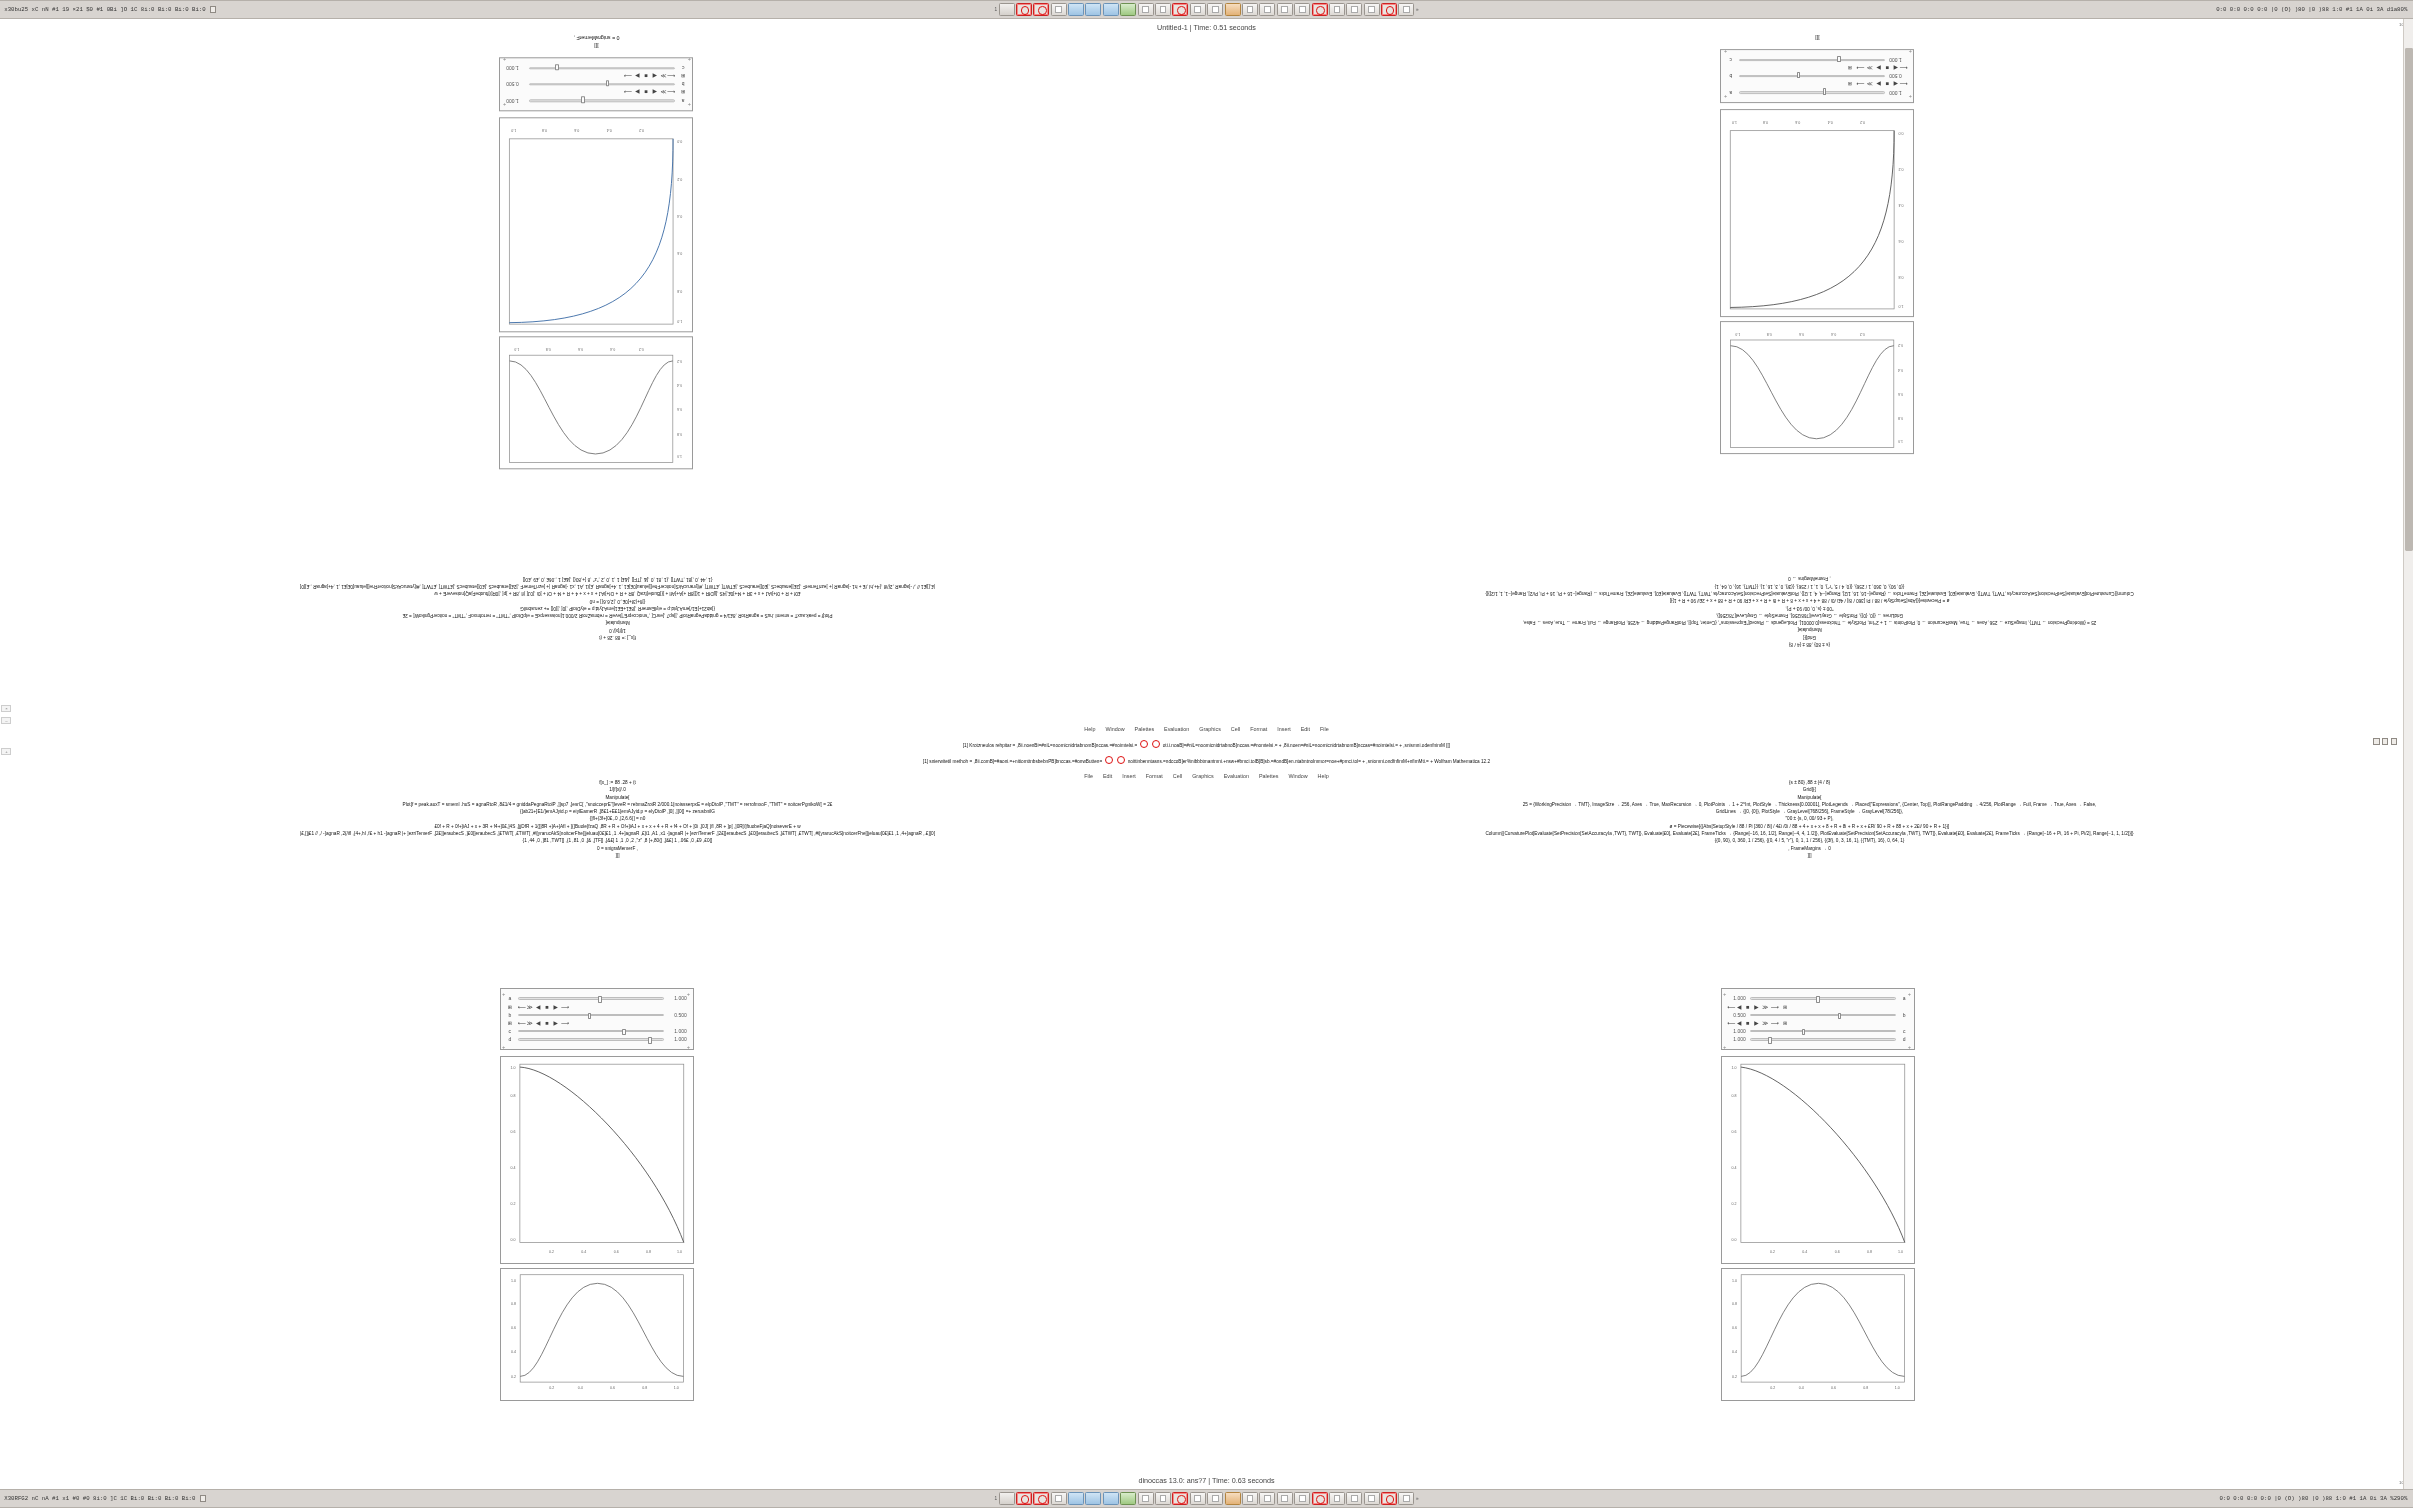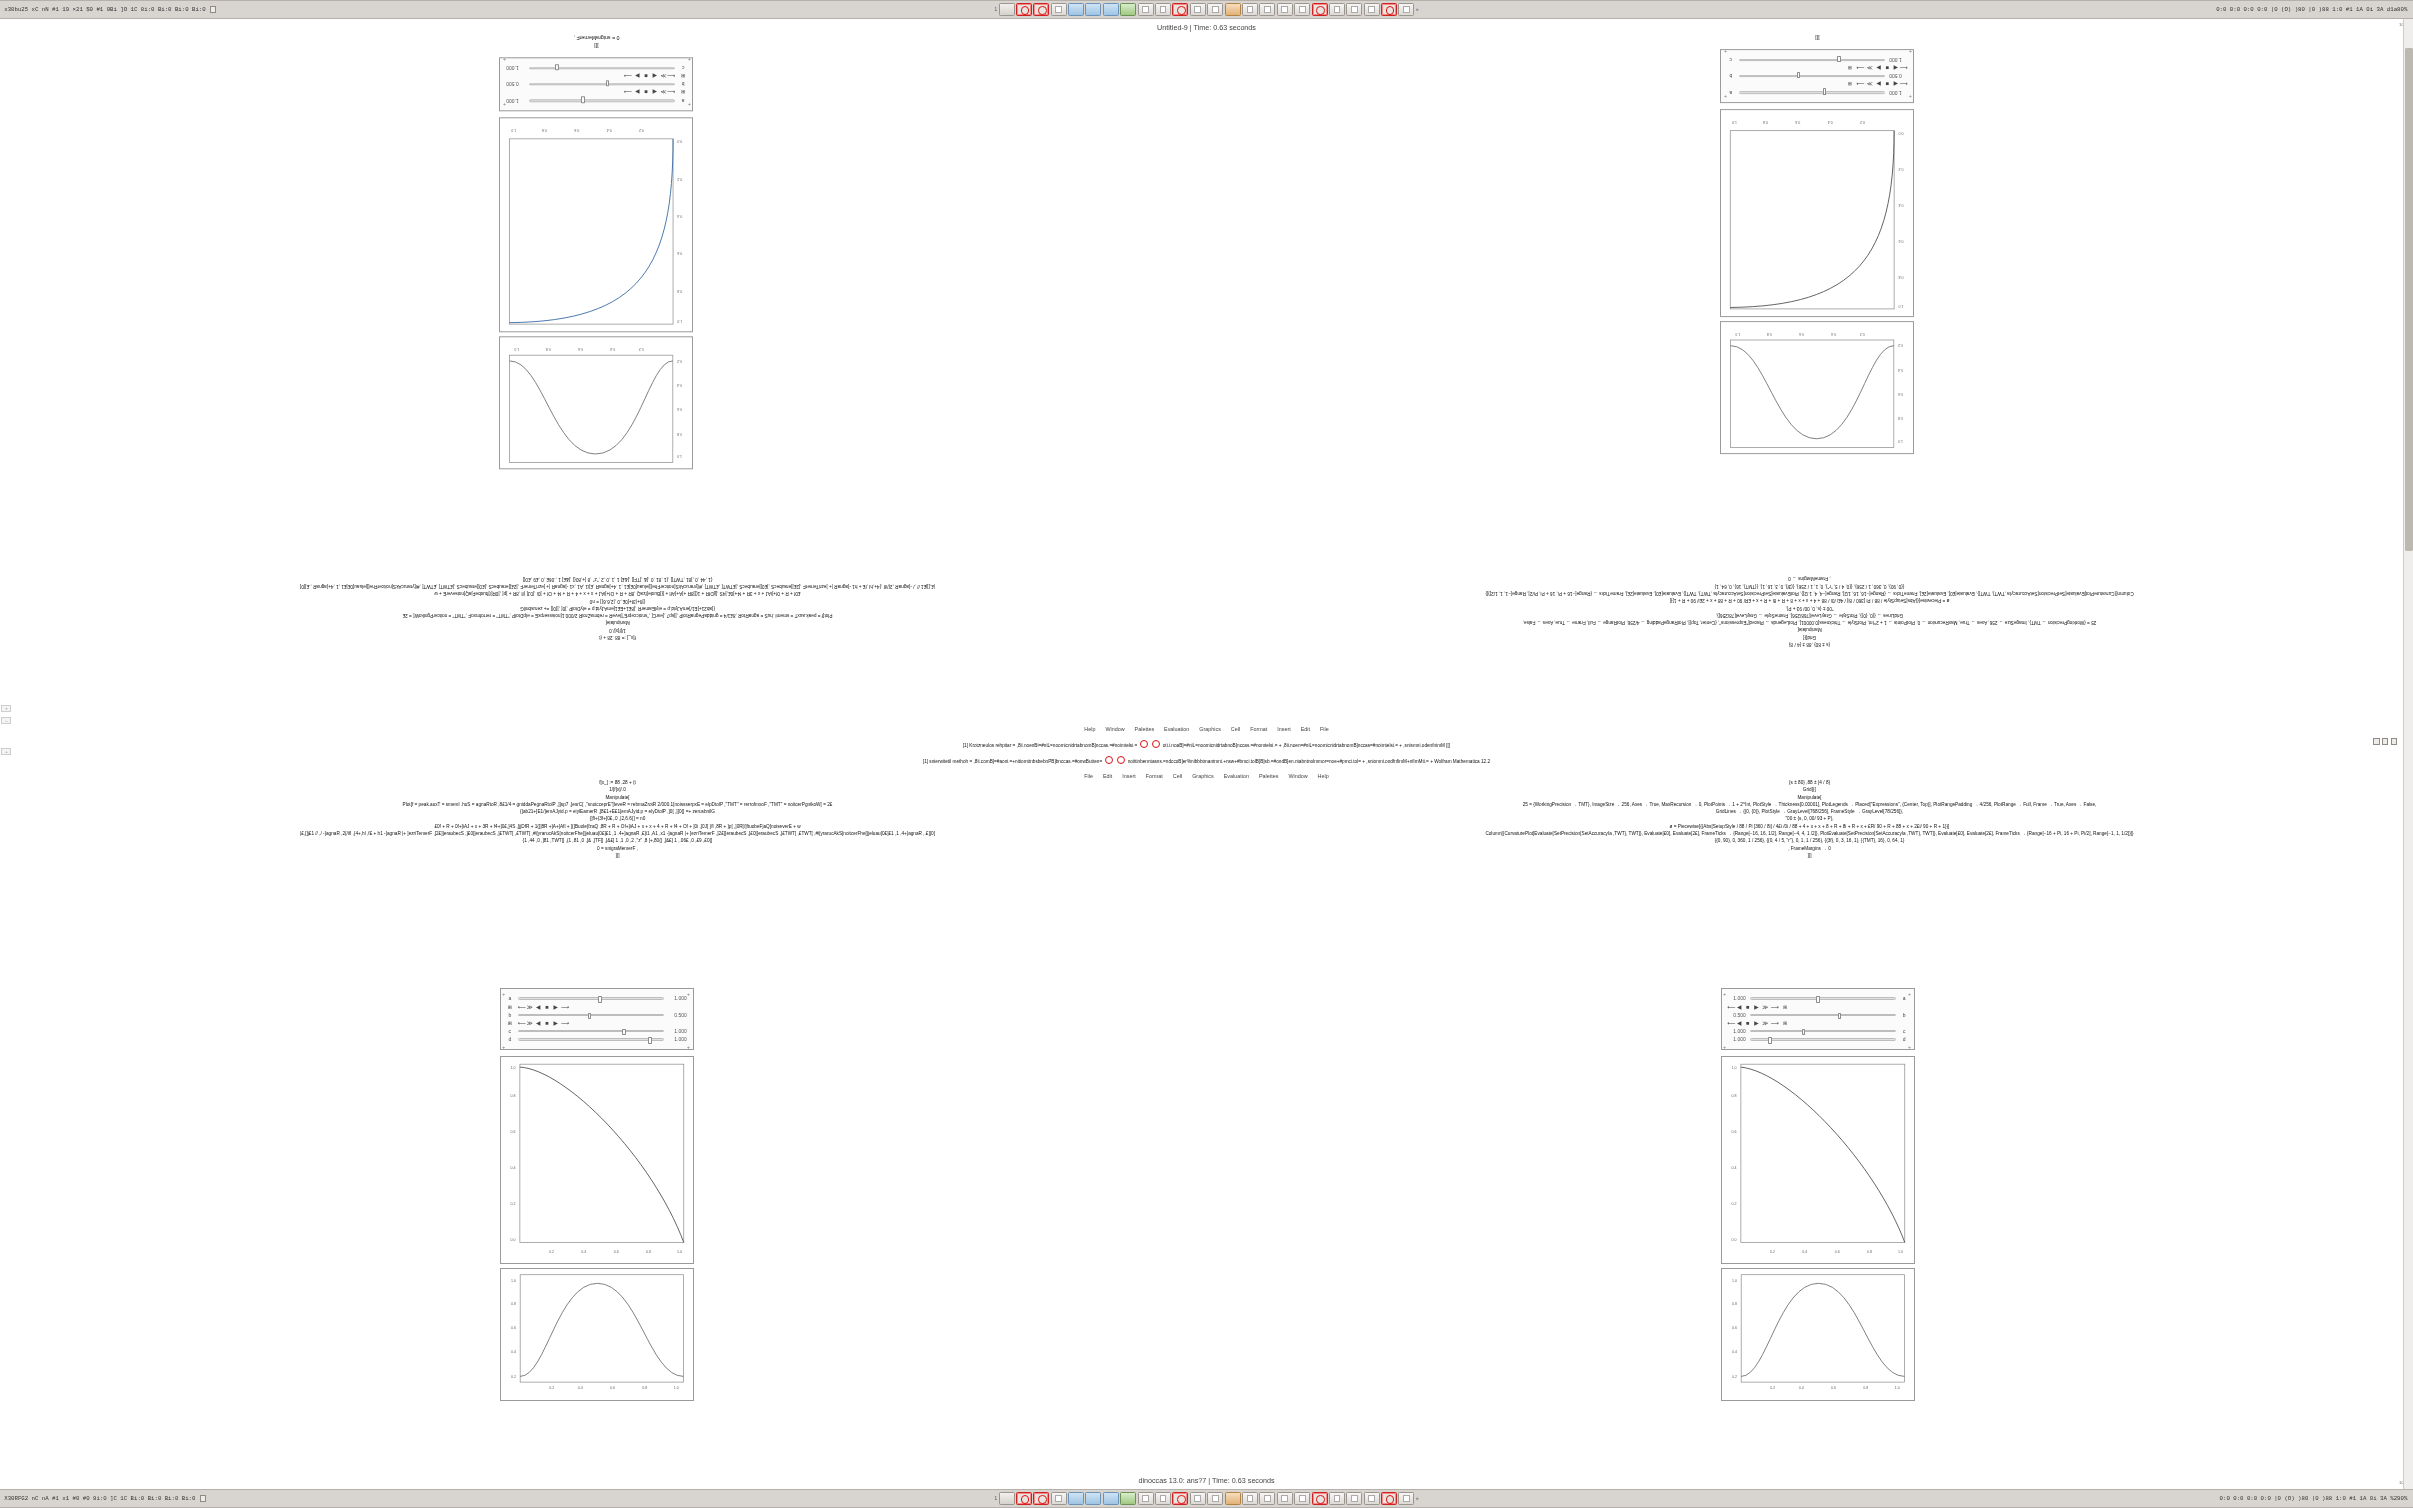--- a/index.html
+++ b/index.html
@@ -160,21 +160,21 @@
     <span class="taskicon doc"></span>
     <span class="taskicon red"></span>
     <span class="taskicon doc"></span>
     <span class="tinylbl">»</span>
   </div>
   <div class="right">
     <span class="hostinfo">0:0 0:0 0:0 0:0  |0   (O) )80   |0   )88  1:0 #1  1A  0i   3A  d1a80%</span>
   </div>
 </div>
 
-<div class="wm-title t1">Untitled-9 | Time: 0.63 seconds</div>
+<div class="wm-title t1">Untitled-1 | Time: 0.51 seconds</div>
 
 <div style="position:absolute;left:1.4px;top:21.5px;font-size:4.3px;color:#666;">%:00</div>
 <div style="position:absolute;right:2.9px;top:21.5px;font-size:4.3px;color:#666;">100%</div>
 <div style="position:absolute;left:1.4px;bottom:23px;font-size:4.3px;color:#666;">2%S</div>
 <div style="position:absolute;right:2.9px;bottom:23px;font-size:4.3px;color:#666;">100%</div>
 
 <div class="sidebar-left">
   <div class="sb-btn" style="position:absolute;top:682px;">×</div>
   <div class="sb-btn" style="position:absolute;top:694px;">–</div>
   <div class="sb-btn" style="position:absolute;top:725px;">+</div>

